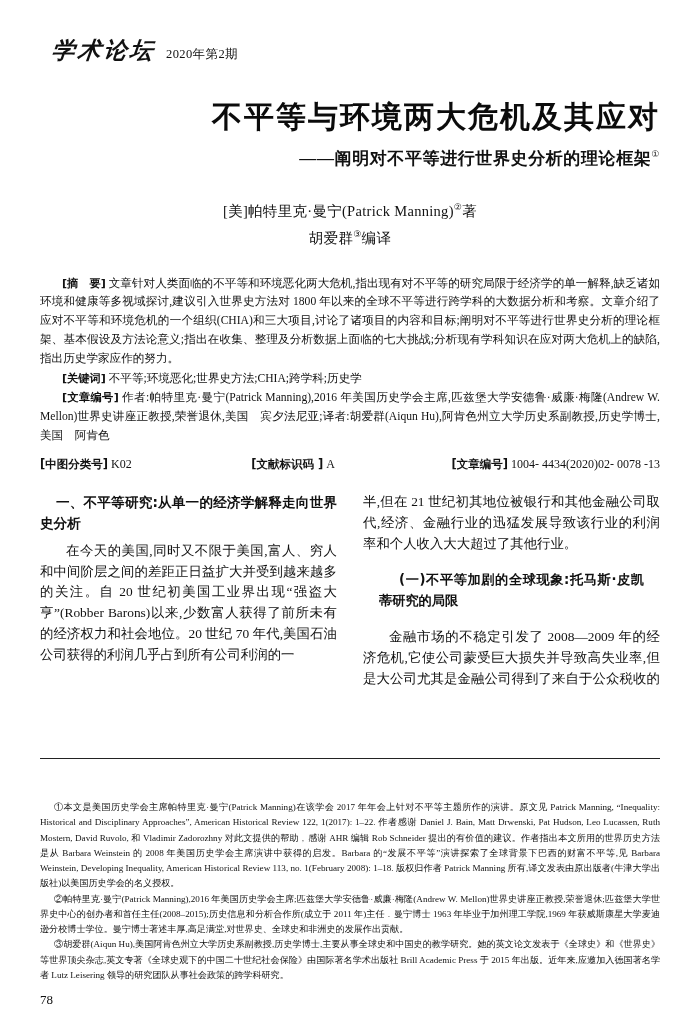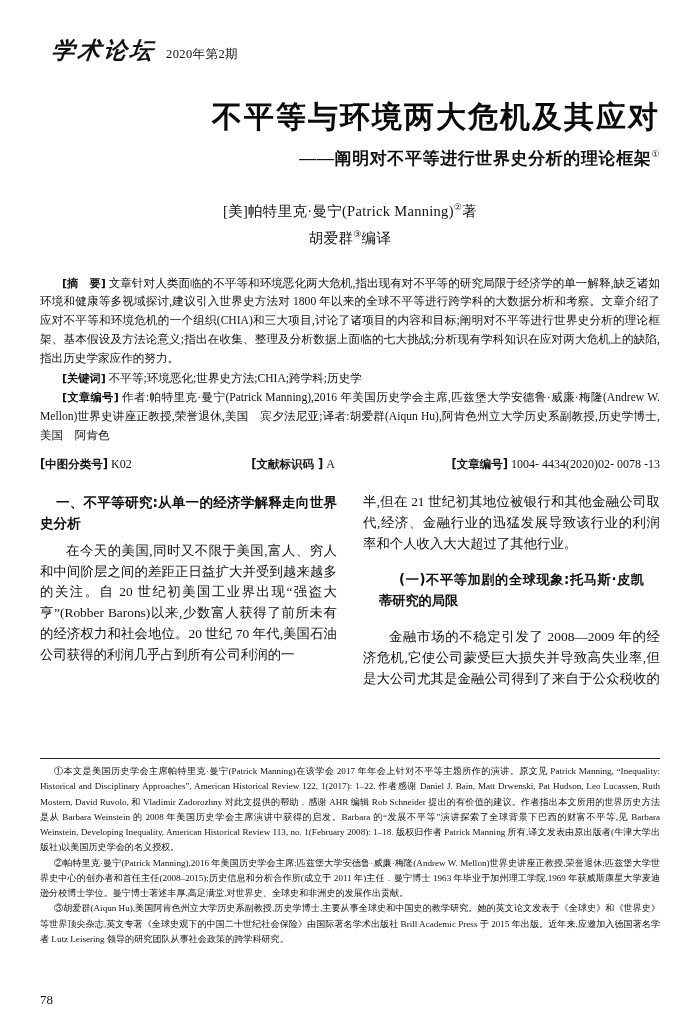--- a/index.html
+++ b/index.html
@@ -131,21 +131,21 @@
     position:absolute;
     left:40px;
     top:758px;
     width:620px;
     height:1px;
     background:#222;
   }
   .notes{
     position:absolute;
     left:40px;
-    top:764px;
+    top:800px;
     width:620px;
     font-size:9.1px;
     line-height:1.68;
     text-align:justify;
     letter-spacing:0;
   }
   .note{
     text-indent:14px;
     margin:0 0 0 0;
   }

